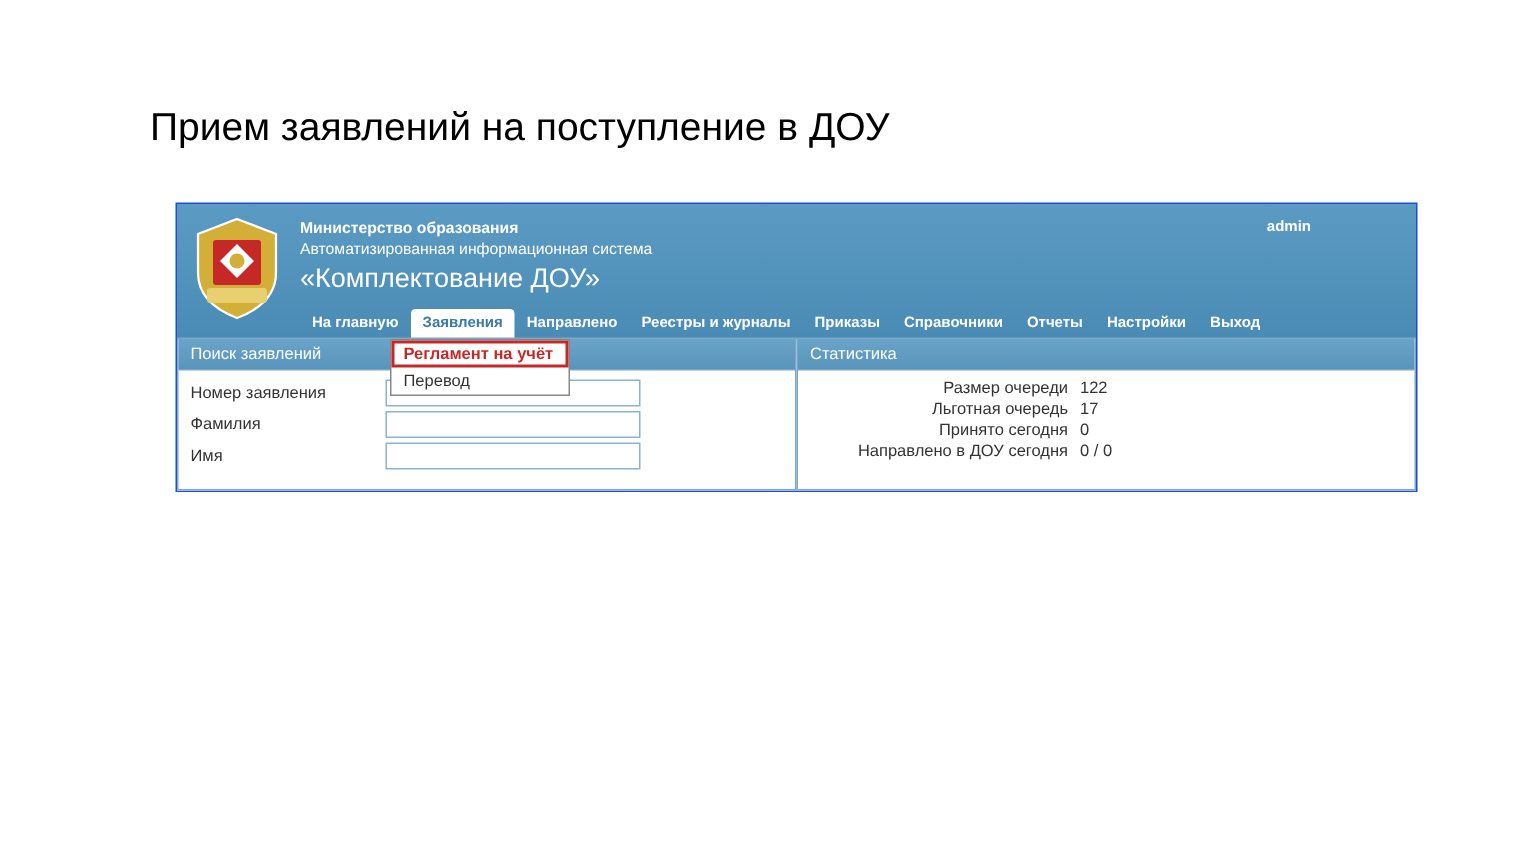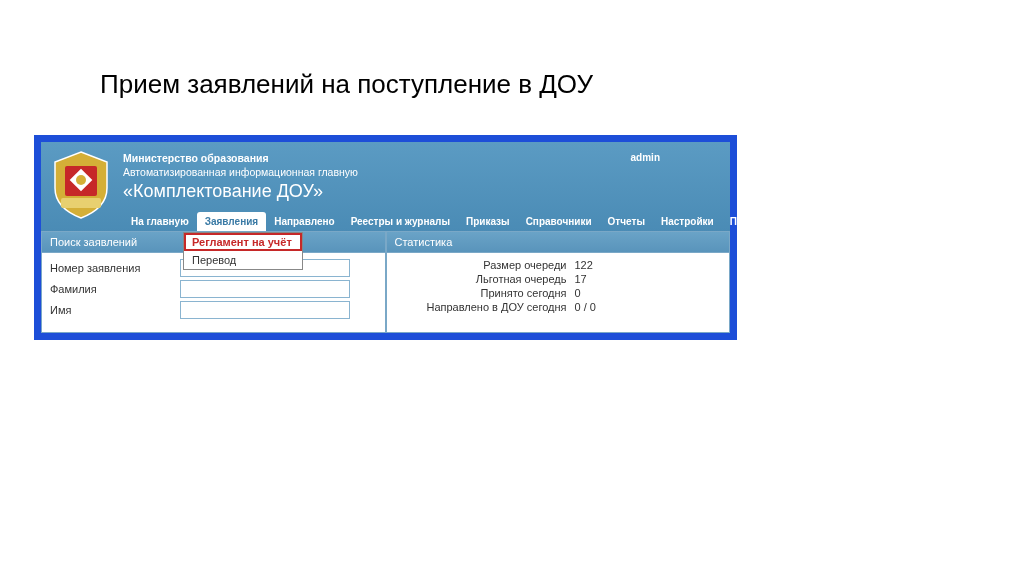--- a/index.html
+++ b/index.html
@@ -10,23 +10,23 @@
     height: 576px;
     overflow: hidden;
   }
   .page-title {
     font-size: 26px;
     font-weight: 400;
     color: #000;
     margin: 69px 0 35px 100px;
   }
   .app-window {
-    margin-left: 34px;
-    width: 703px;
-    border: 7px solid #1d4ed8;
+    margin-left: 117px;
+    width: 828px;
+    border: 1px solid #1d4ed8;
   }
   .header-bar {
     background: linear-gradient(to bottom, #5b9bc3 0%, #4a8bb5 100%);
     display: flex;
     align-items: flex-start;
     padding: 6px 10px 0 10px;
     color: #fff;
     position: relative;
     height: 90px;
   }
@@ -178,35 +178,35 @@
       <svg viewBox="0 0 60 70">
         <path d="M30 2 L56 12 L56 38 Q56 58 30 68 Q4 58 4 38 L4 12 Z" fill="#d4af37" stroke="#fff" stroke-width="1.5"></path>
         <rect x="14" y="16" width="32" height="30" fill="#c62828" rx="2"></rect>
         <rect x="22" y="22" width="16" height="16" fill="#fff" transform="rotate(45 30 30)"></rect>
         <circle cx="30" cy="30" r="5" fill="#d4af37"></circle>
         <rect x="10" y="48" width="40" height="10" fill="#e8d070" rx="2"></rect>
       </svg>
     </div>
     <div class="header-text">
       <div class="min-line">Министерство образования</div>
-      <div class="ais-line">Автоматизированная информационная главную</div>
+      <div class="ais-line">Автоматизированная информационная система</div>
       <div class="sys-name">«Комплектование ДОУ»</div>
     </div>
     <div class="user-label">admin</div>
 
     <div class="nav-bar">
       <div class="nav-item">На главную</div>
       <div class="nav-item active">Заявления</div>
       <div class="nav-item">Направлено</div>
       <div class="nav-item">Реестры и журналы</div>
       <div class="nav-item">Приказы</div>
       <div class="nav-item">Справочники</div>
       <div class="nav-item">Отчеты</div>
       <div class="nav-item">Настройки</div>
-      <div class="nav-item">Поиск</div>
+      <div class="nav-item">Выход</div>
     </div>
   </div>
 
   <div class="content-area">
 
     <div class="dropdown-menu">
       <div class="dropdown-item highlighted">Регламент на учёт</div>
       <div class="dropdown-item">Перевод</div>
     </div>
 

